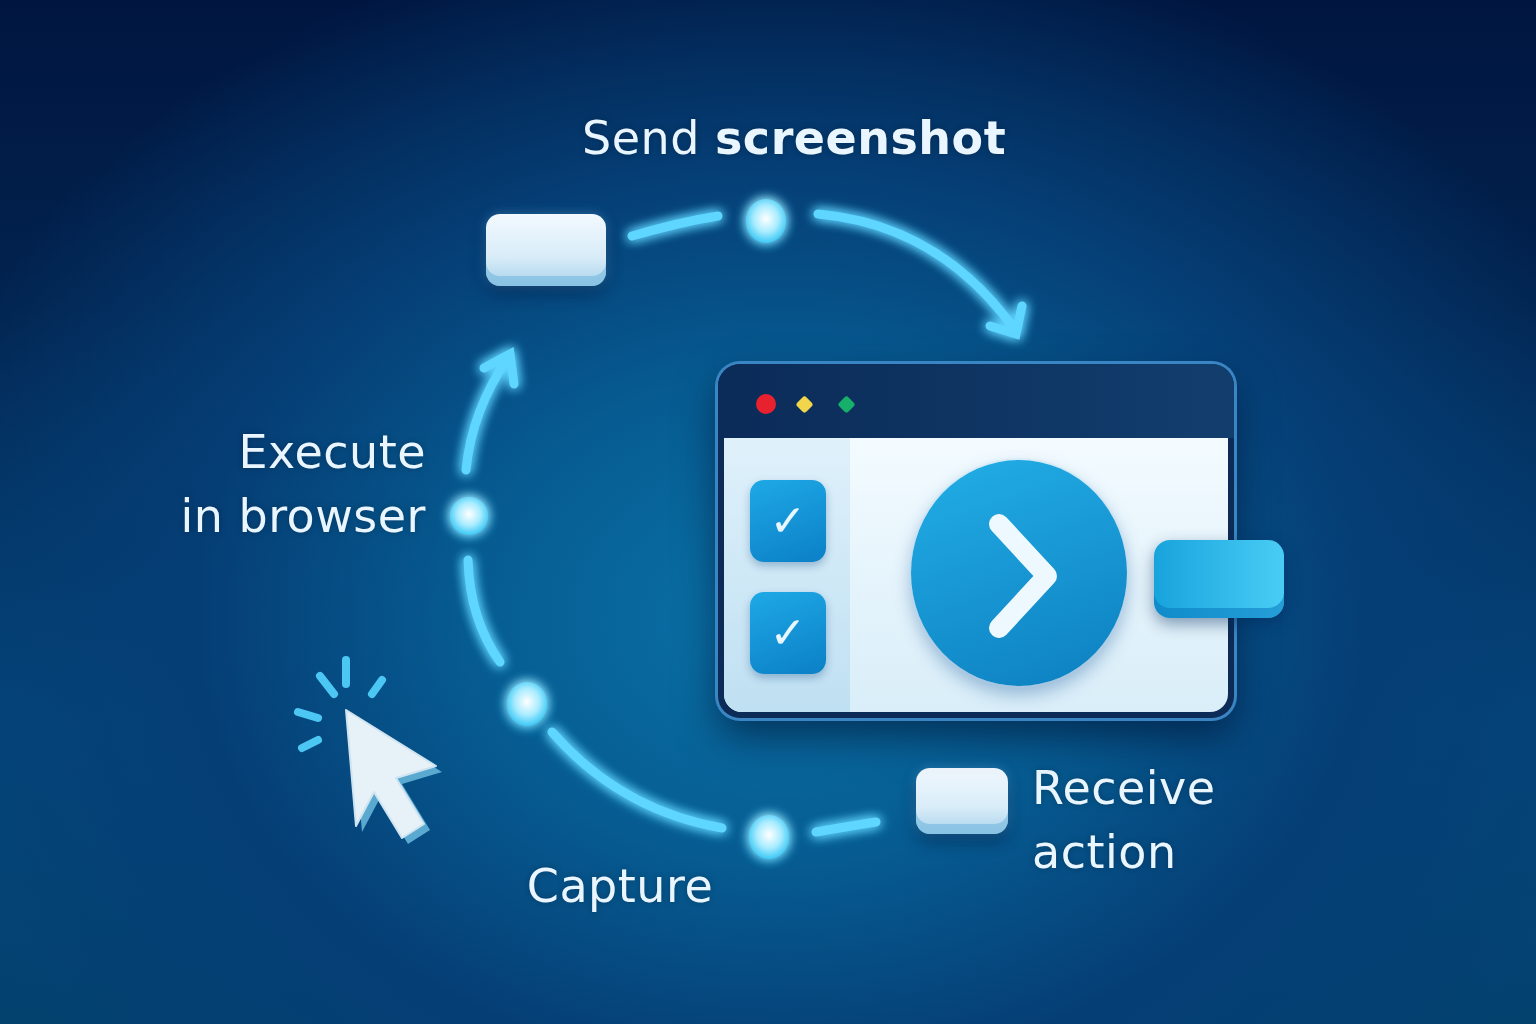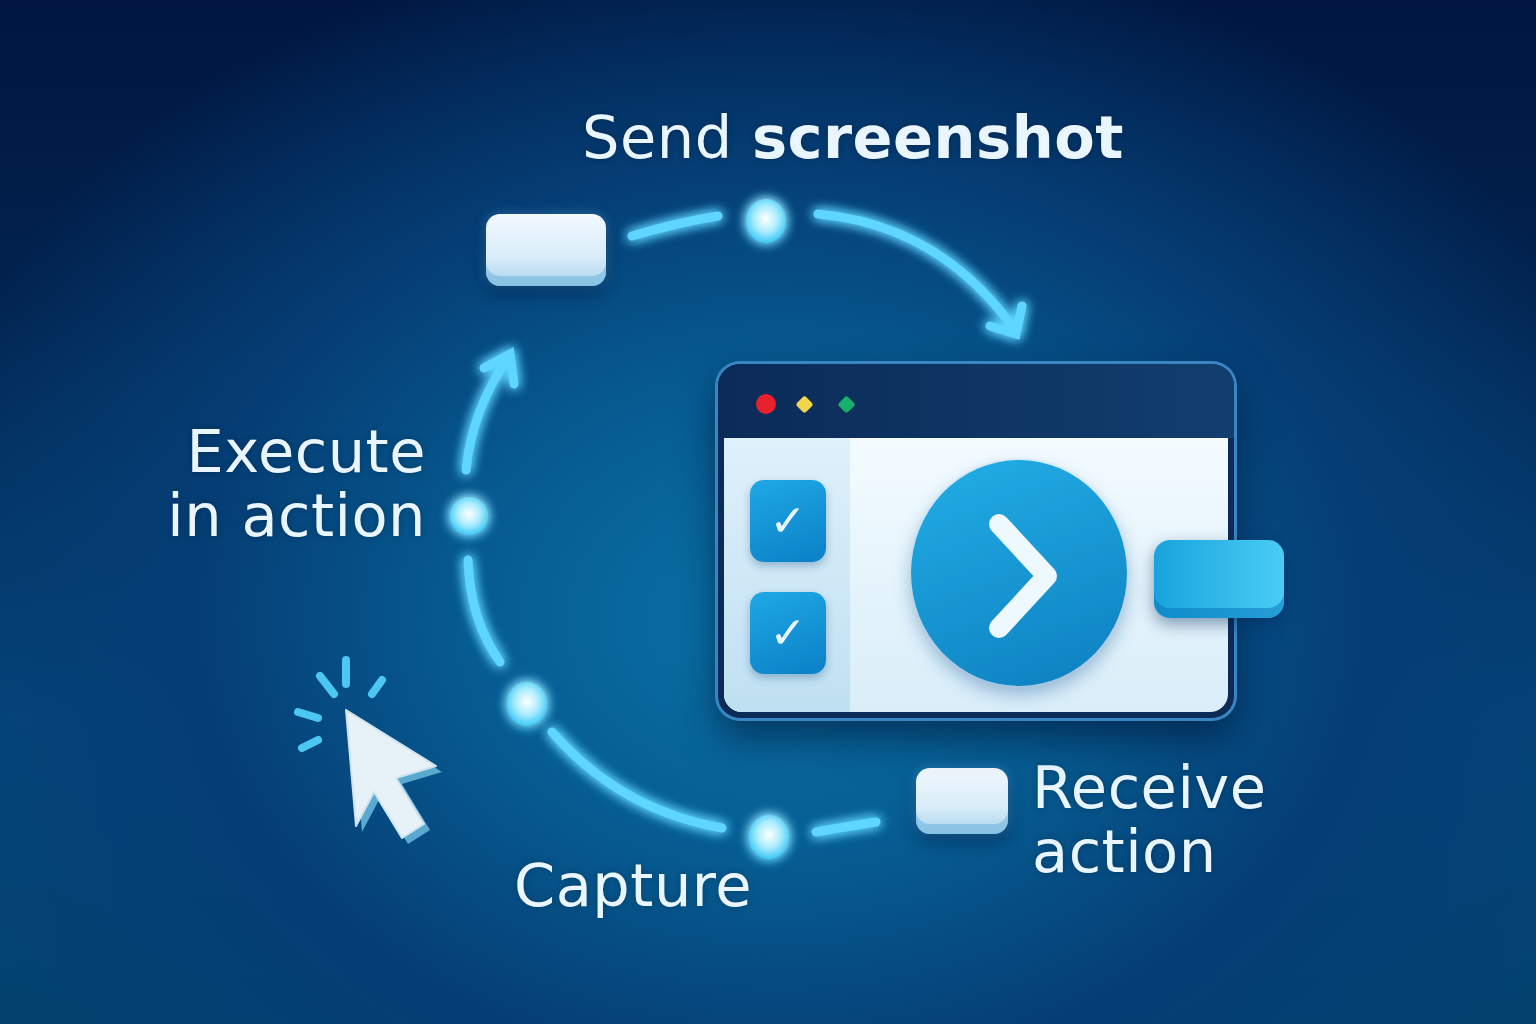--- a/index.html
+++ b/index.html
@@ -4,21 +4,21 @@
   <style>
     html, body { margin: 0; padding: 0; }
     body {
       width: 1536px; height: 1024px; overflow: hidden; position: relative;
       font-family: "DejaVu Sans", "Liberation Sans", sans-serif;
       background:
         radial-gradient(ellipse 900px 700px at 780px 620px, #0a73a8 0%, #065b91 35%, #053e75 65%, rgba(4,40,90,0) 100%),
         linear-gradient(180deg, #001640 0%, #02234f 30%, #04467a 70%, #03426f 100%);
     }
     .label {
-      position: absolute; color: #eaf6ff; font-size: 59px; line-height: 64px;
+      position: absolute; color: #eaf6ff; font-size: 46px; line-height: 64px;
       letter-spacing: 0.5px; text-shadow: 0 0 6px rgba(0,0,0,0.25);
     }
     .label b { font-weight: bold; }
     .label.right { text-align: right; }
     svg.loop { position: absolute; left: 0; top: 0; }
     .keycap {
       position: absolute; border-radius: 14px;
       background: linear-gradient(180deg, #f2f9ff 0%, #d8ecf8 60%, #a9d3ec 100%);
       box-shadow: inset 0 -10px 0 rgba(110,180,220,0.55), 0 8px 16px rgba(0,20,60,0.45), 0 0 12px rgba(120,210,255,0.35);
     }
@@ -94,24 +94,24 @@
 <div class="keycap" style="left:486px; top:214px; width:120px; height:72px;"></div>
 <div class="keycap" style="left:916px; top:768px; width:92px; height:66px;"></div>
 
 <div class="label" style="left:582px; top:106px;">
   <span>Send</span>
   <b>screenshot</b>
 </div>
 
 <div class="label right" style="left:164px; top:420px; width:262px;">
   <div>Execute</div>
-  <div>in action</div>
+  <div>in browser</div>
 </div>
 
-<div class="label" style="left:513px; top:854px; text-align:center; width:240px;">
+<div class="label" style="left:500px; top:854px; text-align:center; width:240px;">
   <div>Capture</div>
 </div>
 
 <div class="label" style="left:1032px; top:756px;">
   <div>Receive</div>
   <div>action</div>
 </div>
 
 <div class="window">
   <div class="titlebar">

